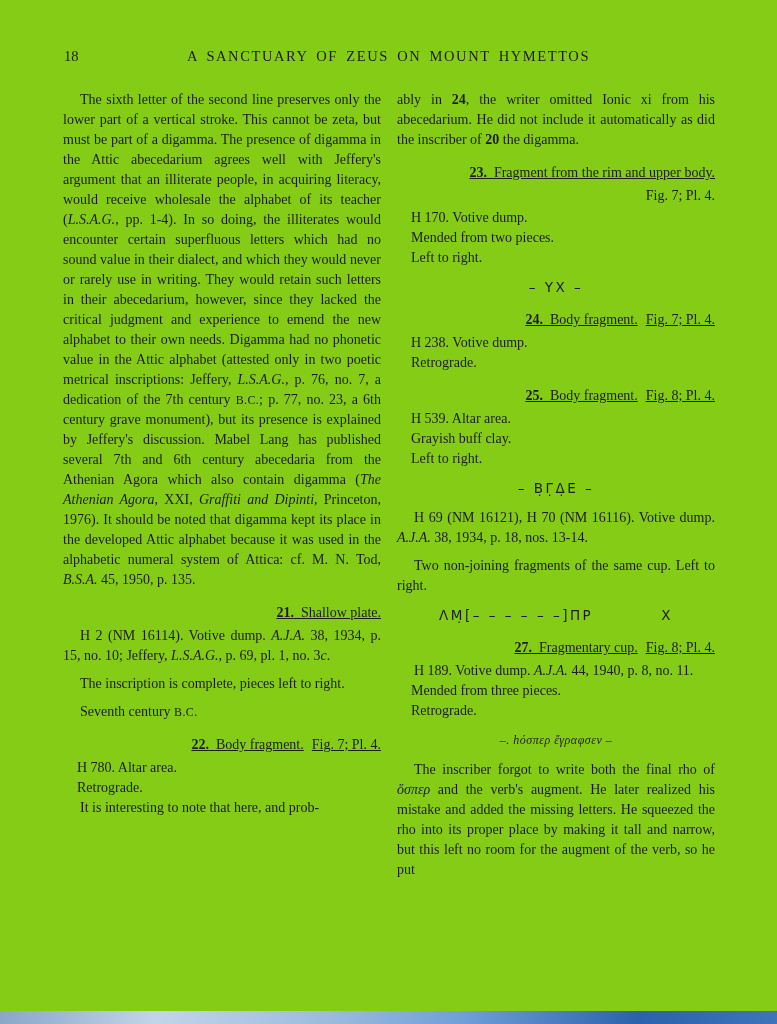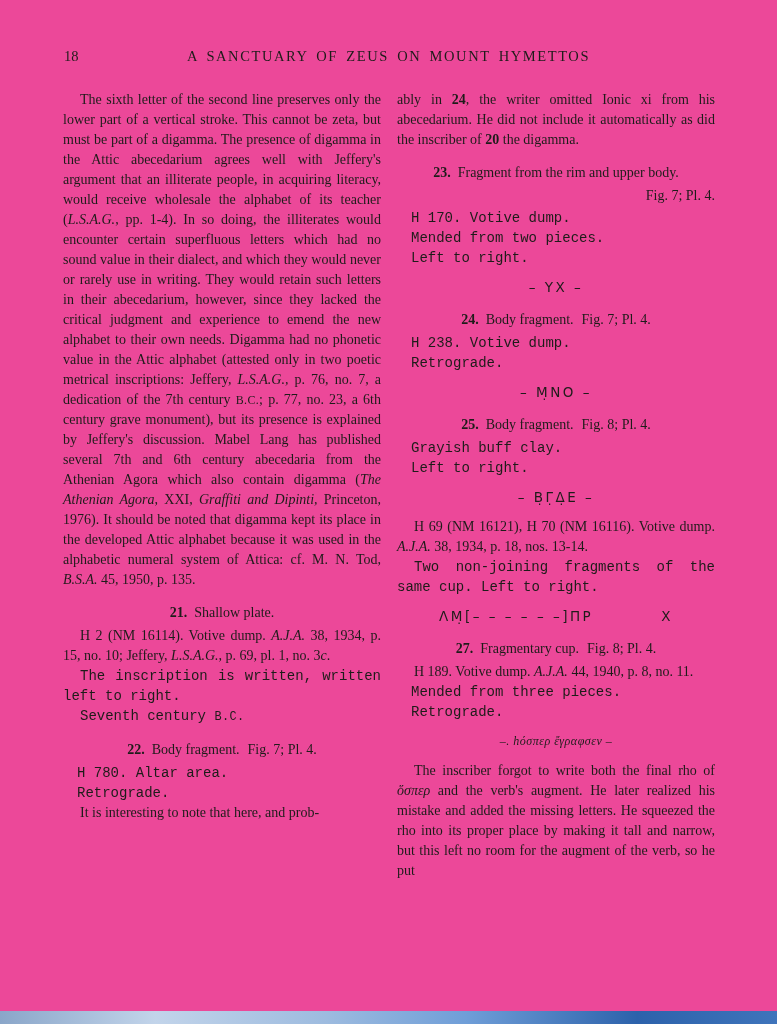--- a/index.html
+++ b/index.html
@@ -1,20 +1,20 @@
 <!DOCTYPE html>
 <html><head>
 <meta charset="utf-8">
 <style>
   html,body{margin:0;padding:0;background:#d8d6d2;}
   .page{
     position:relative;
     width:777px;height:1024px;
     margin:0 auto;
-    background:#ec4899;
+    background:#84cc16;
     overflow:hidden;
     font-family:"Liberation Serif","DejaVu Serif",serif;
     color:#1e1c1a;
     box-sizing:border-box;
   }
   .running-header{
     position:absolute;top:48px;left:64px;right:64px;height:20px;
   }
   .page-number{
     position:absolute;left:0;top:0;
@@ -27,29 +27,29 @@
     word-spacing:3px;
   }
   .columns{
     position:absolute;top:90px;left:63px;right:62px;bottom:20px;
     display:flex;gap:16px;
   }
   .col{flex:1 1 0;min-width:0;font-size:14px;line-height:20px;}
   p{margin:0;}
   .para{text-align:justify;}
   .para.indent{text-indent:17px;}
-  .para + .para{margin-top:0;font-family:Liberation Mono, monospace;}
+  .para + .para{margin-top:8px;}
   .entry-head{
-    display:flex;justify-content:center;align-items:baseline;
-    margin-top:13px;margin-bottom:3px;
+    display:flex;justify-content:flex-end;align-items:baseline;
+    margin-top:13px;margin-bottom:3px;text-decoration:underline;
   }
   .entry-head .eh-main{white-space:normal;}
   .entry-head .eh-fig{white-space:nowrap;padding-left:8px;}
   .fig-line{text-align:right;margin:0 0 2px 0;}
-  .detail-line{text-indent:14px;text-align:left;font-family:Liberation Mono, monospace;}
+  .detail-line{text-indent:14px;text-align:left;}
   .inscription{
     text-align:center;
     font-family:"DejaVu Sans","Liberation Sans",sans-serif;
     font-size:13.5px;
     letter-spacing:2.5px;
     margin:9px 0 10px 0;
     white-space:pre;
   }
   .inscription.it{
     font-family:"Liberation Serif","DejaVu Serif",serif;
@@ -73,21 +73,21 @@
     <div class="running-title">A SANCTUARY OF ZEUS ON MOUNT HYMETTOS</div>
   </div>
 
   <div class="columns">
     <div class="col">
         <p class="para indent">The sixth letter of the second line preserves only the lower part of a vertical stroke.  This cannot be zeta, but must be part of a digamma. The presence of digamma in the Attic abecedarium agrees well with Jeffery's argument that an illiterate people, in acquiring literacy, would receive wholesale the alphabet of its teacher (<i>L.S.A.G.</i>, pp. 1-4).  In so doing, the illiterates would encounter certain superfluous letters which had no sound value in their dialect, and which they would never or rarely use in writing.  They would retain such letters in their abecedarium, however, since they lacked the critical judgment and experience to emend the new alphabet to their own needs.  Digamma had no phonetic value in the Attic alphabet (attested only in two poetic metrical inscriptions: Jeffery, <i>L.S.A.G.,</i> p. 76, no. 7, a dedication of the 7th century <span class="sc">B.C.</span>; p. 77, no. 23, a 6th century grave monument), but its presence is explained by Jeffery's discussion.  Mabel Lang has published several 7th and 6th century abecedaria from the Athenian Agora which also contain digamma (<i>The Athenian Agora</i>, XXI, <i>Graffiti and Dipinti,</i> Princeton, 1976).  It should be noted that digamma kept its place in the developed Attic alphabet because it was used in the alphabetic numeral system of Attica: cf. M. N. Tod, <i>B.S.A.</i> 45, 1950, p. 135.</p>
         <p class="entry-head">
           <span class="eh-main"><b>21.</b>&nbsp; Shallow plate.</span>
         </p>
         <p class="para indent">H 2 (NM 16114).  Votive dump.  <i>A.J.A.</i> 38, 1934, p. 15, no. 10;  Jeffery, <i>L.S.A.G.,</i> p. 69, pl. 1, no. 3<i>c</i>.</p>
-        <p class="para indent">The inscription is written, written left to right.</p>
+        <p class="para indent">The inscription is complete, pieces left to right.</p>
         <p class="para indent">Seventh century <span class="sc">B.C.</span></p>
         <p class="entry-head">
           <span class="eh-main"><b>22.</b>&nbsp; Body fragment.</span>
           <span class="eh-fig">Fig. 7; Pl. 4.</span>
         </p>
         <div>
           <p class="detail-line">H 780.  Altar area.</p>
           <p class="detail-line">Retrograde.</p>
         </div>
         <p class="para indent">It is interesting to note that here, and prob-</p>
@@ -105,26 +105,26 @@
         </div>
         <p class="inscription">– ΥΧ –</p>
         <p class="entry-head">
           <span class="eh-main"><b>24.</b>&nbsp; Body fragment.</span>
           <span class="eh-fig">Fig. 7; Pl. 4.</span>
         </p>
         <div>
           <p class="detail-line">H 238.  Votive dump.</p>
           <p class="detail-line">Retrograde.</p>
         </div>
-        <p class="inscription">– Μ̣ΝΟ –</p>
         <p class="entry-head">
           <span class="eh-main"><b>25.</b>&nbsp; Body fragment.</span>
           <span class="eh-fig">Fig. 8; Pl. 4.</span>
         </p>
         <div>
+          <p class="detail-line">H 539.  Altar area.</p>
           <p class="detail-line">Grayish buff clay.</p>
           <p class="detail-line">Left to right.</p>
         </div>
         <p class="inscription">– Β̣Γ̣Δ̣Ε –</p>
         <p class="para indent">H 69  (NM 16121),  H 70  (NM 16116). Votive dump.  <i>A.J.A.</i> 38, 1934, p. 18, nos. 13-14.</p>
         <p class="para indent">Two non-joining fragments of the same cup. Left to right.</p>
         <p class="inscription">ΛΜ̣[– – – – – –]ΠΡ          Χ</p>
         <p class="entry-head">
           <span class="eh-main"><b>27.</b>&nbsp; Fragmentary cup.</span>
           <span class="eh-fig">Fig. 8; Pl. 4.</span>

